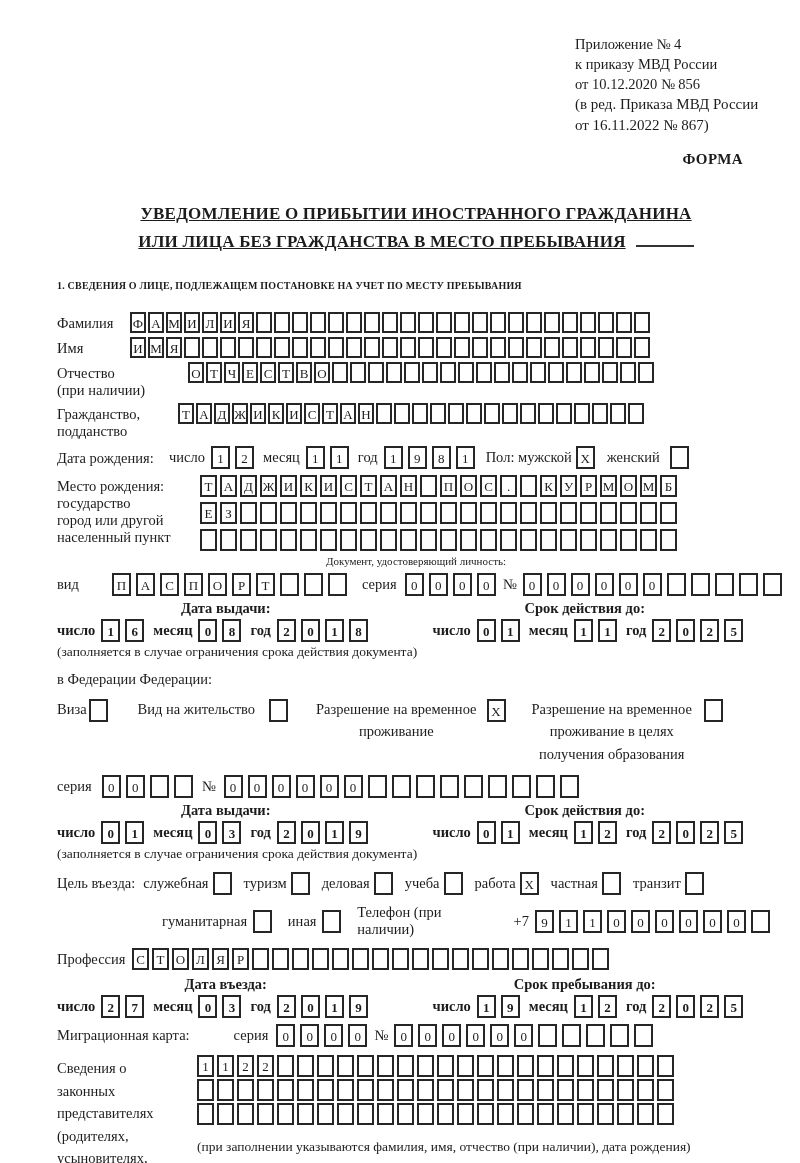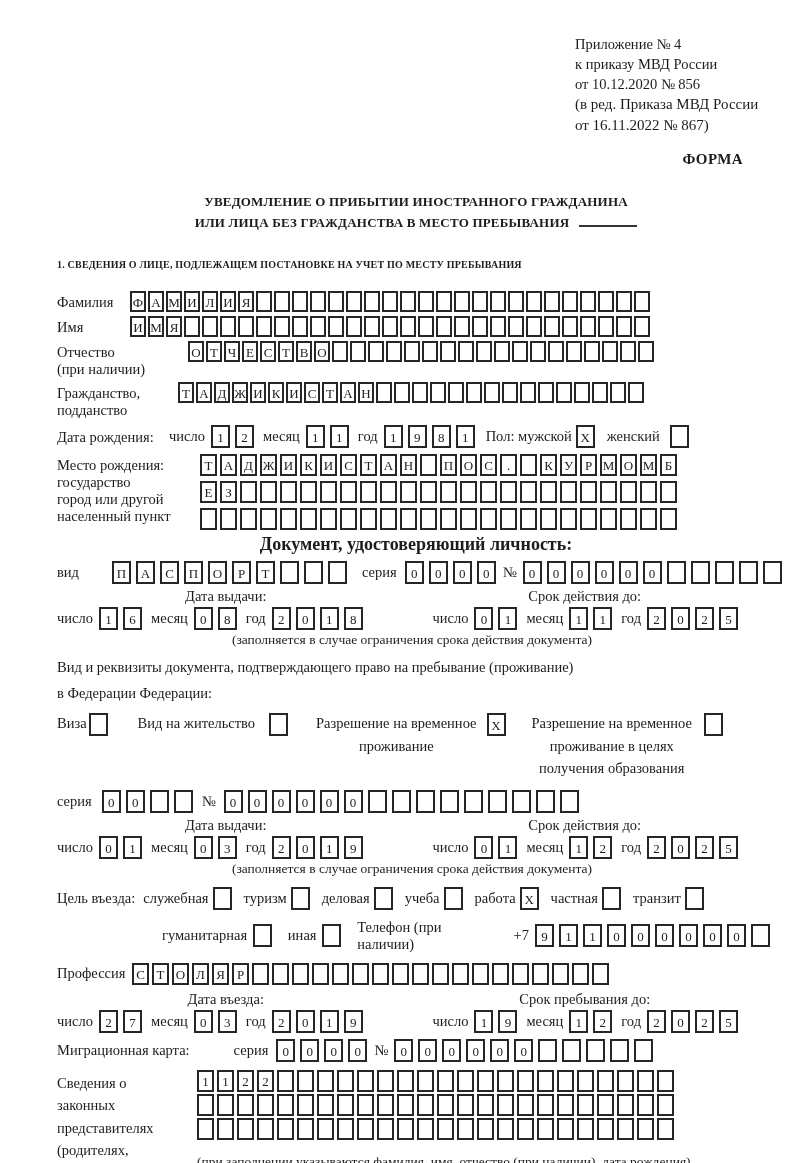--- a/index.html
+++ b/index.html
@@ -10,21 +10,21 @@
     color: #1c1c1c; font-size: 14.5px;
   }
   .page { padding: 34px 25px 20px 57px; }
 
   
   .annex { margin-left: auto; width: 200px; line-height: 1.38; }
   .annex .sub { font-size: 15px; }
   .annex .sub:first-of-type { margin-top: 3px; }
   .forma { text-align: right; padding-right: 32px; font-weight: bold; font-size: 15px; margin-top: 16px; letter-spacing: .4px; }
 
-  .title { text-align: center; font-weight: bold; font-size: 13px; margin-top: 24px; line-height: 1.6; letter-spacing: .2px; }
+  .title { text-align: center; font-weight: bold; font-size: 17px; margin-top: 32px; line-height: 1.6; letter-spacing: .2px; text-decoration: underline; }
   .blank { display:inline-block; width: 58px; border-bottom: 2.5px solid #333; margin-left: 10px; height: 12px; }
 
   .section1 { font-weight: bold; font-size: 10px; margin-top: 25px; margin-bottom: 21px; letter-spacing: .2px; }
 
   
   .row { display: flex; align-items: flex-start; margin-bottom: 4px; }
   .row.vcenter { align-items: center; }
   .lbl { flex: none; padding-top: 3px; }
   .w72  { width: 73px; }
   .w121 { width: 121px; }
@@ -41,27 +41,27 @@
   .c22 { width:16px; height:21px; line-height:19px; margin-right:2px; }
   .c24 { width:17px; height:22px; line-height:20px; margin-right:3px; }
   .d26 { width:19px; height:23px; line-height:21px; margin-right:5px; }
   .checkbox { width:19px; height:23px; line-height:21px; margin: 0 4px; }
 
   .dlabel { margin: 0 6px 0 4px; }
   .dlabel:first-child { margin-left: 0; }
 
   
   .datepair { display:flex; margin-top: 4px; }
-  .datepair .half { width: 47%; }
+  .datepair .half { width: 47%; font-weight: bold; }
   .datepair .half.rt { width: 53%; }
   .dphead { text-align: center; margin-bottom: 2px; }
   .dprow { white-space: nowrap; display:flex; align-items:center; }
-  .note { font-size: 13.5px; text-align: center; padding-right: 8px; margin-top: 2px; margin-bottom: 6px; }
-
-  .center-bold { text-align:center; font-weight:bold; font-size:18px; margin: 4px 0 6px 0; }
+  .note { font-size: 13.5px; text-align: left; padding-right: 8px; margin-top: 2px; margin-bottom: 6px; }
+
+  .center-bold { text-align:center; font-weight:normal; font-size:11px; margin: 4px 0 6px 0; }
 
   .para { margin-top: 10px; line-height: 1.8; }
 
   
   .opts { display:flex; align-items:flex-start; margin-top: 6px; margin-bottom: 10px; }
   .opt { display:flex; align-items:flex-start; }
   .opt .olabel { text-align:center; line-height:1.55; }
   .opt .cell { margin-top: 1px; }
   .gap1 { width: 26px; } .gap2 { width: 24px; } .gap3 { width: 22px; }
 
@@ -205,21 +205,20 @@
           <span class="cell d26">2</span>
           <span class="cell d26">0</span>
           <span class="cell d26">2</span>
           <span class="cell d26">5</span>
         </div>
     </div>
   </div>
   <div class="note">(заполняется в случае ограничения срока действия документа)</div>
 
   <div class="para" style="margin-top:2px;">
-    <div>Вид и реквизиты документа, подтверждающего право на пребывание (проживание)</div>
     <div>в Федерации Федерации:</div>
   </div>
 
   <div class="opts">
     <div class="opt">
       <span class="olabel">Виза</span>
       <span class="cell checkbox" style="margin-left:2px;"></span>
     </div>
     <div class="gap1"></div>
     <div class="opt">

